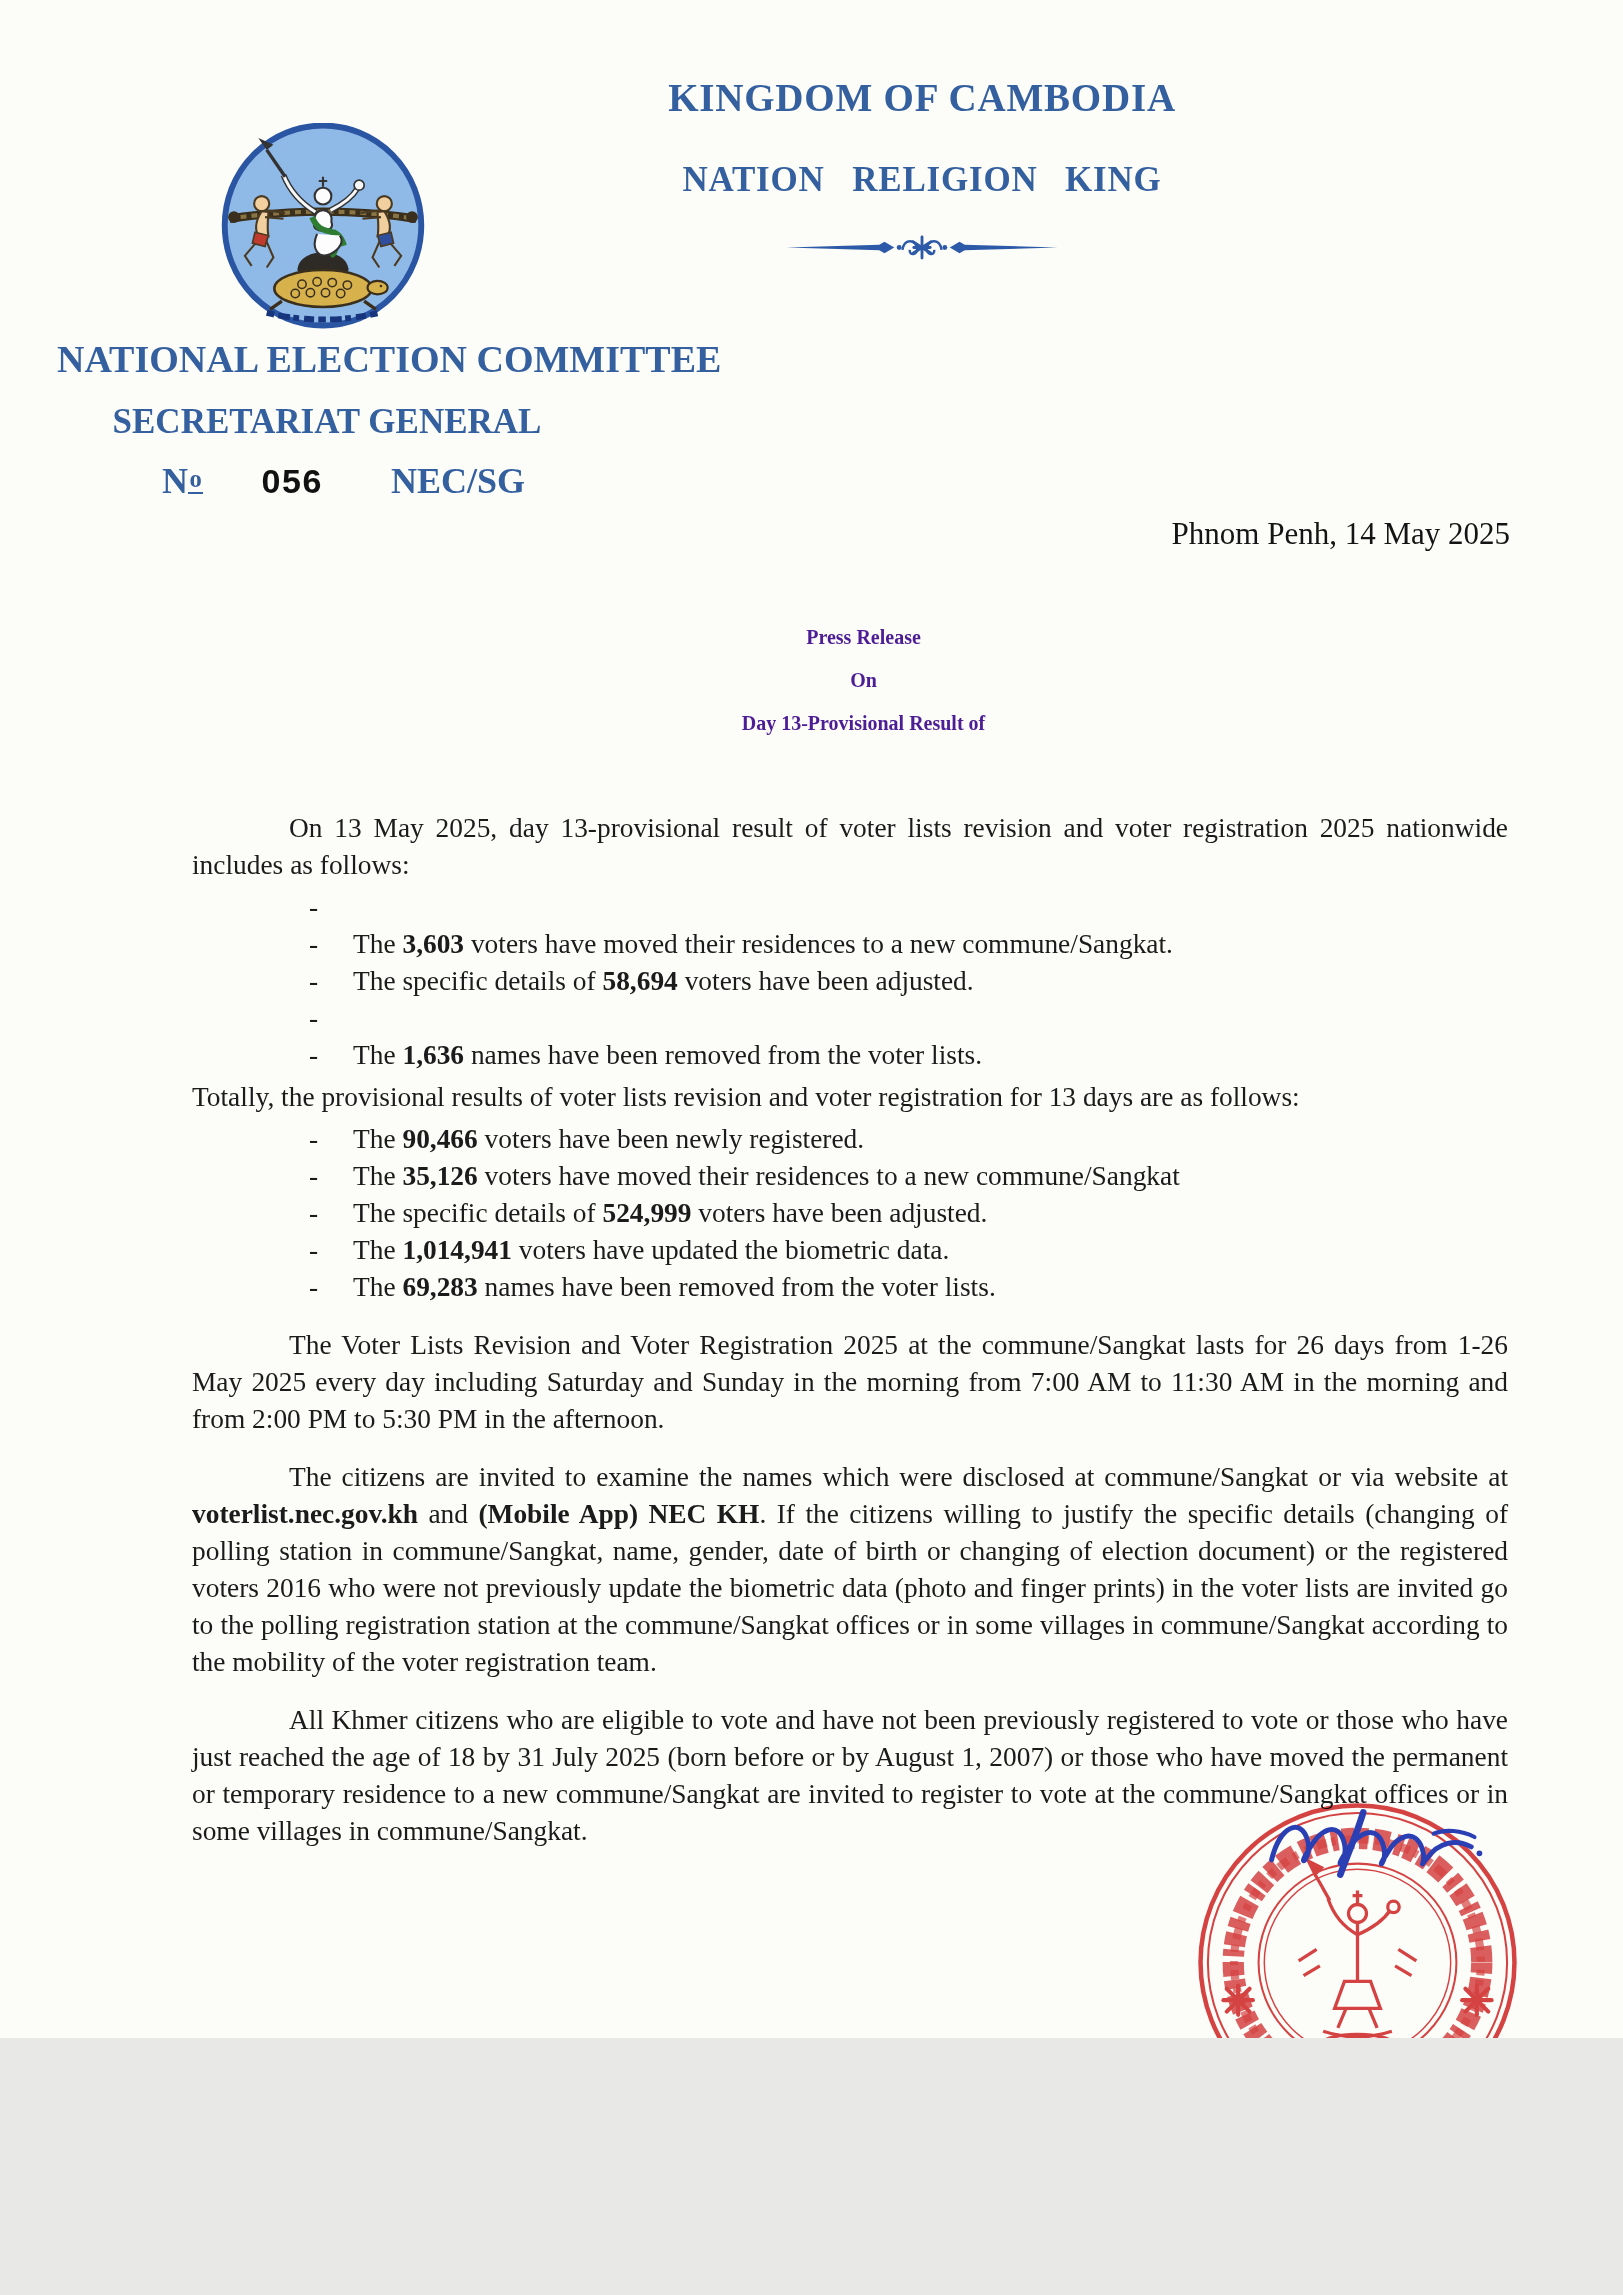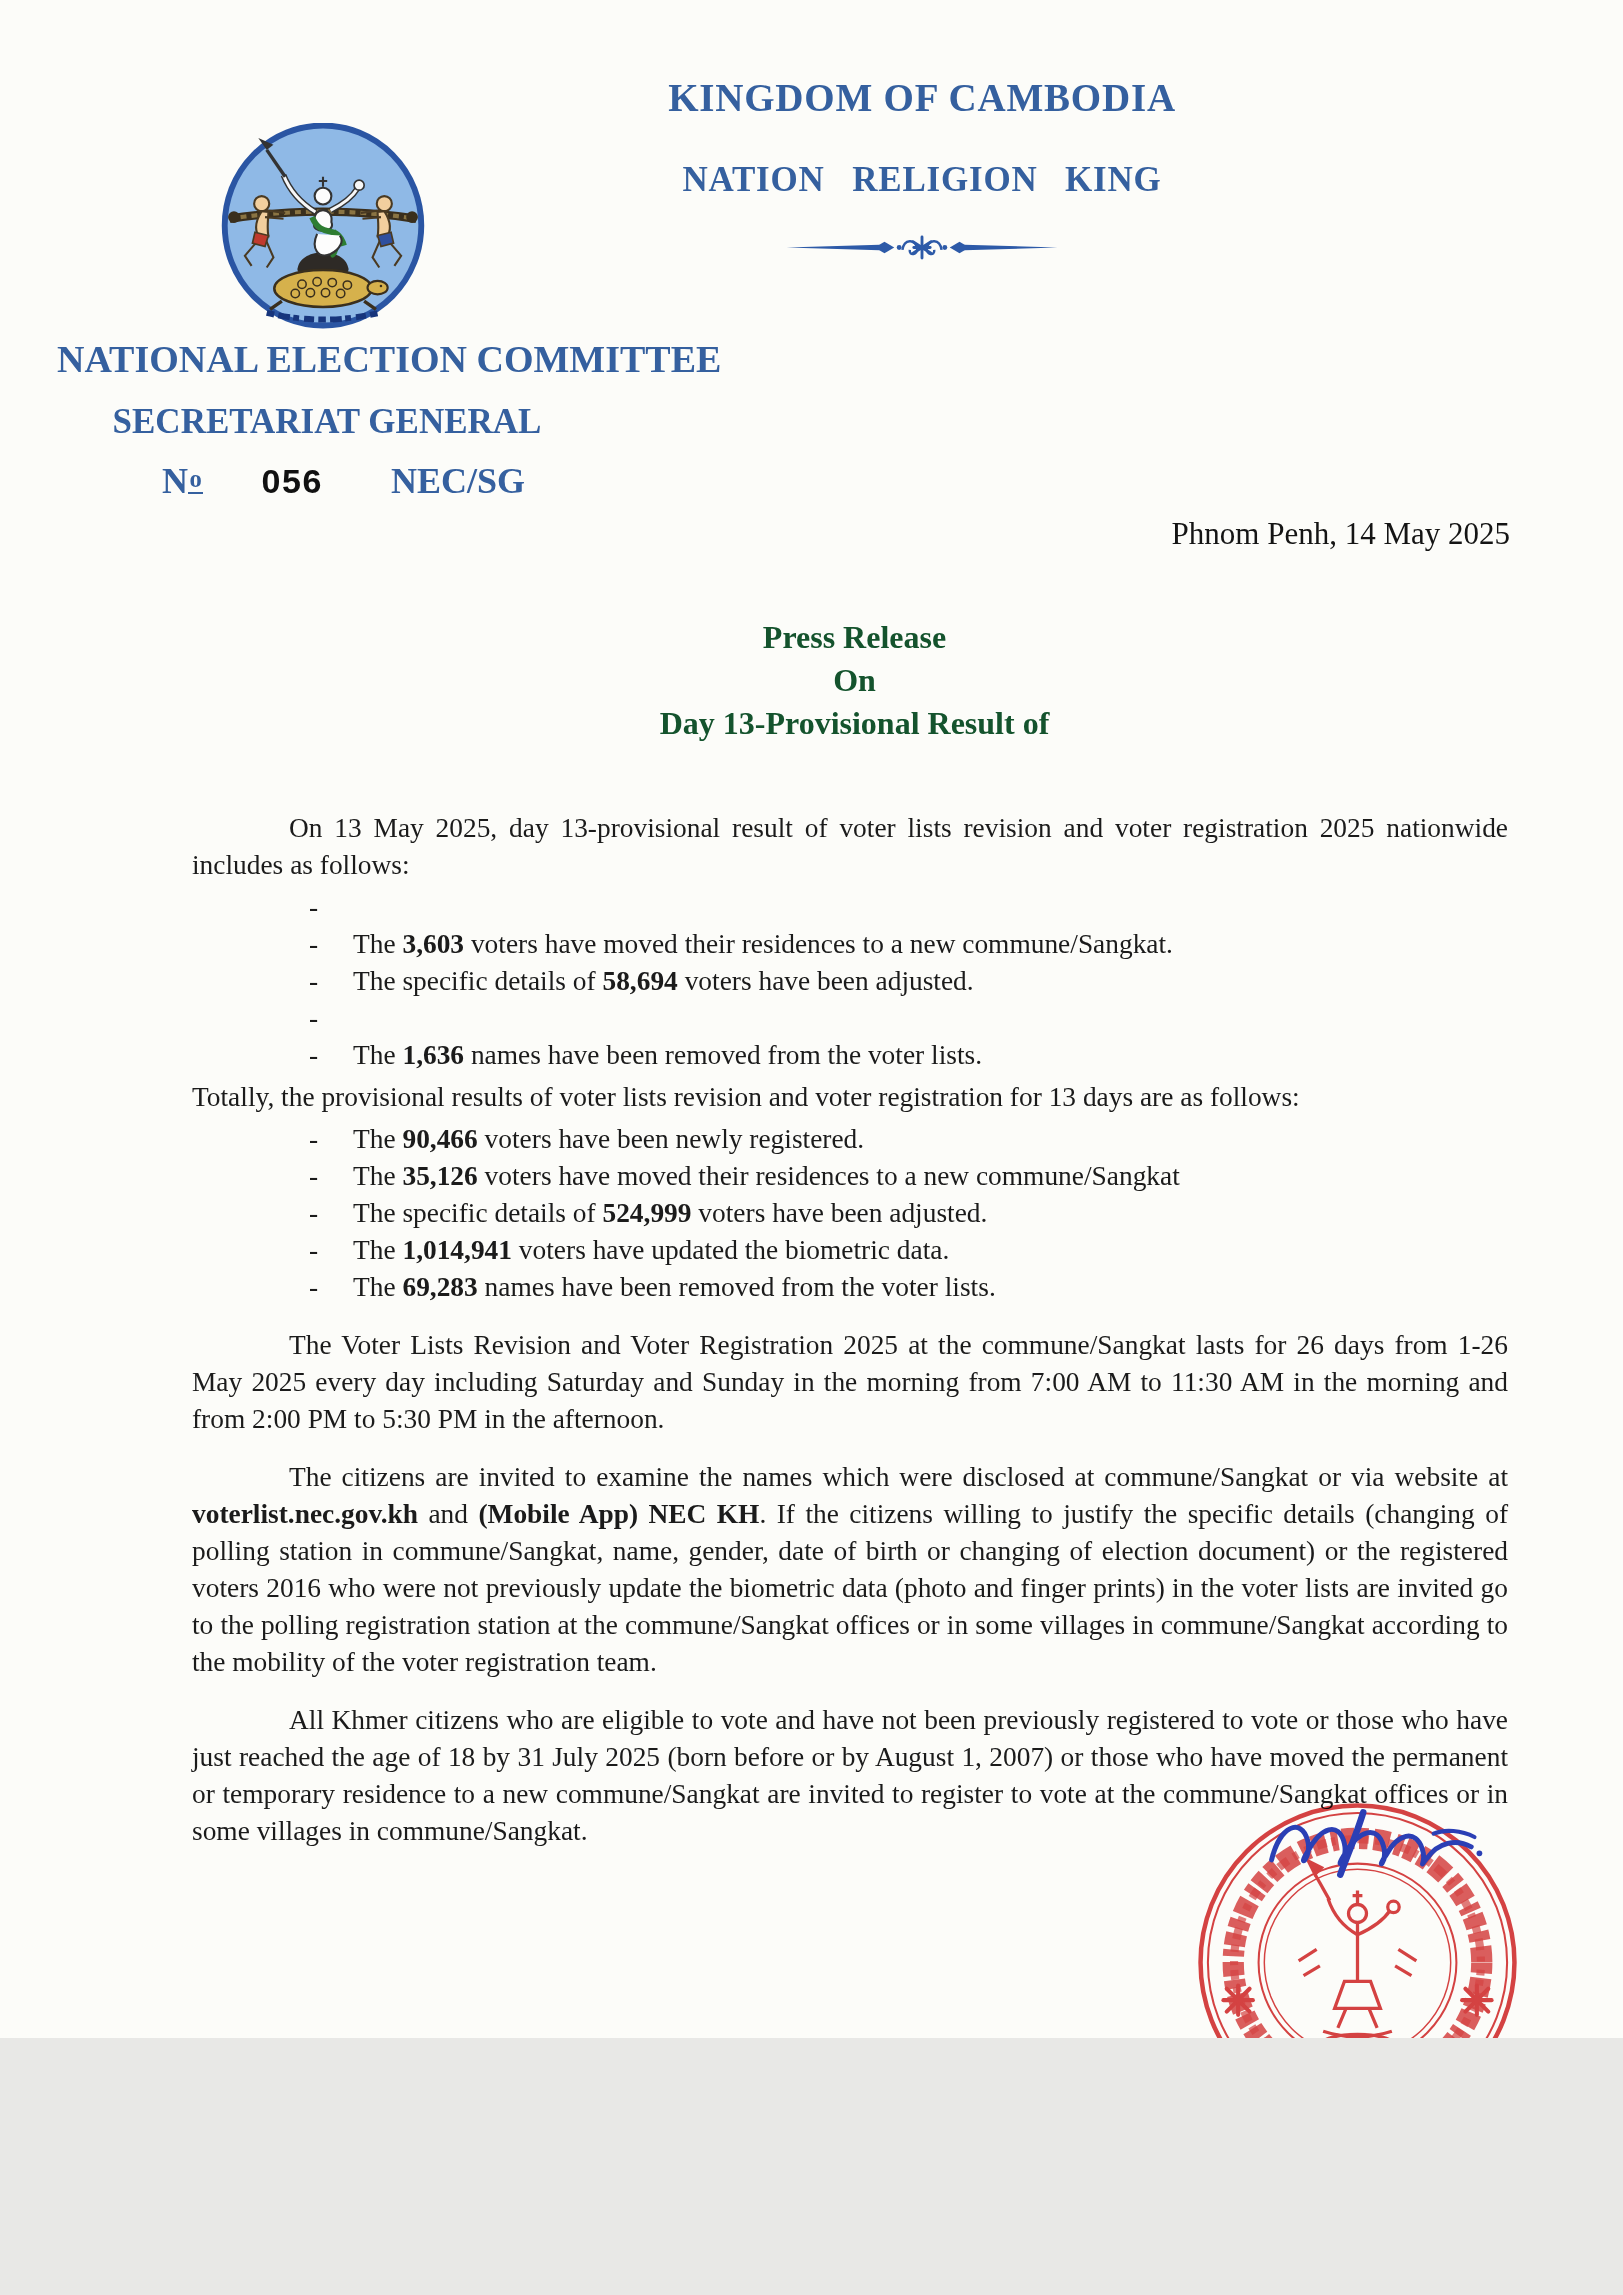--- a/index.html
+++ b/index.html
@@ -46,22 +46,22 @@
   .doc-no .no-n{color:var(--header-blue);}
   .doc-no .no-o{color:var(--header-blue);font-size:24.6px;vertical-align:6.5px;border-bottom:2.5px solid var(--header-blue);padding:0 1.6px;}
   .doc-no .no-value{color:#111;font-weight:bold;margin-left:49px;letter-spacing:1.6px;font-family:"Liberation Sans",sans-serif;font-size:34px;}
   .doc-no .no-suffix{color:var(--header-blue);margin-left:59px;}
   .dateline{
     position:absolute;right:113px;top:516px;
     font-size:31px;color:#141414;
   }
   
   .title-block{
-    position:absolute;left:188px;top:616px;width:1333px;
-    text-align:center;font-size:32px;font-weight:bold;color:#14532d;
+    position:absolute;left:197px;top:616px;width:1333px;
+    text-align:center;font-size:20px;font-weight:bold;color:#4c1d95;
   }
   .title-block div{line-height:43px;}
   
   .body-text{
     position:absolute;left:192px;top:810px;width:1316px;
     font-size:27.4px;line-height:37px;text-align:justify;color:var(--body-black);
   }
   .body-text p{margin:0;}
   .p-indent{text-indent:97px;}
   .p-gap{margin-top:21px !important;}

